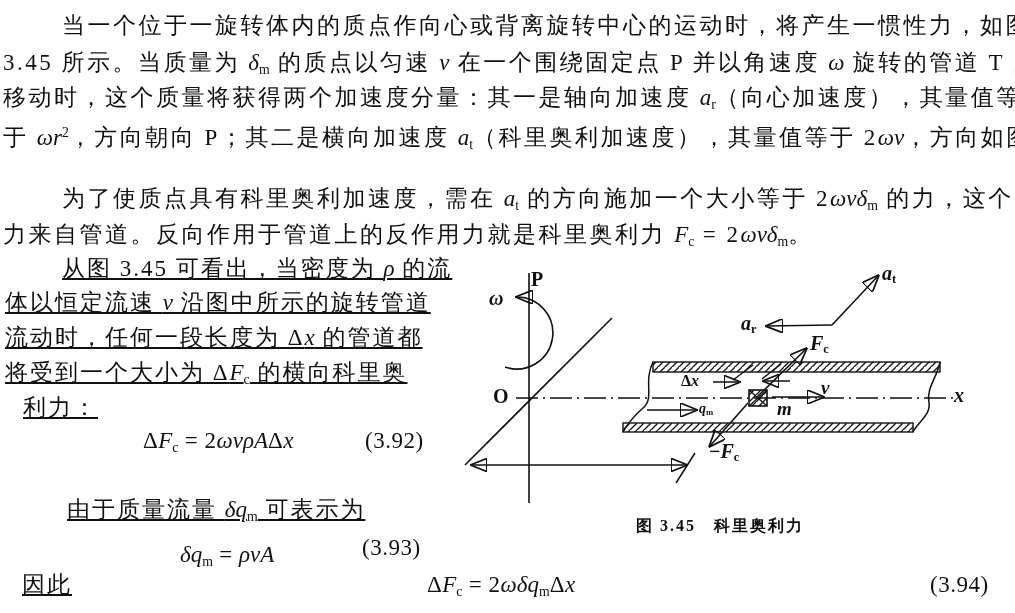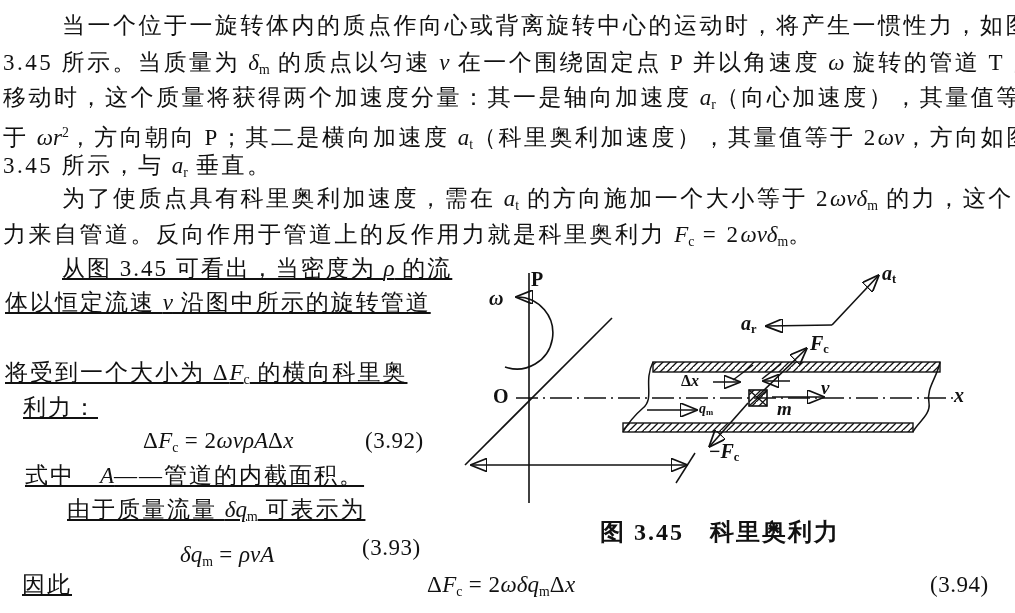--- a/index.html
+++ b/index.html
@@ -7,47 +7,46 @@
         font-family:"Liberation Serif","DejaVu Serif",serif;color:#111;}
   .tline{position:absolute;white-space:nowrap;font-size:23px;line-height:30px;letter-spacing:2.5px;}
   .col{letter-spacing:2px;text-decoration:underline;}
   .eq{letter-spacing:0.5px;}
   .it{font-style:italic;letter-spacing:0;}
   .sb{font-size:0.6em;vertical-align:-0.28em;font-style:normal;letter-spacing:0;}
   .sp{font-size:0.6em;vertical-align:0.6em;font-style:normal;letter-spacing:0;}
   .flabel{position:absolute;white-space:nowrap;font-size:20px;line-height:22px;font-weight:bold;}
   .flabel .sb{font-size:0.62em;}
   #fig-caption{position:absolute;left:560px;top:516px;width:320px;text-align:center;
-               font-size:24px;font-weight:bold;letter-spacing:2px;}
+               font-size:16px;font-weight:bold;letter-spacing:2px;}
   #figure-svg{position:absolute;left:455px;top:255px;width:560px;height:260px;}
   svg line, svg path{stroke:#111;fill:none;}
 </style>
 </head>
 <body>
 
 <div id="page">
 
   <div class="tline" style="left:62px;top:11px"><span>当一个位于一旋转体内的质点作向心或背离旋转中心的运动时，将产生一惯性力，如图</span></div>
   <div class="tline" style="left:3px;top:48px"><span>3.45 所示。当质量为 </span><span class="it">δ</span><span class="sb">m</span><span> 的质点以匀速 </span><span class="it">v</span><span> 在一个围绕固定点 P 并以角速度 </span><span class="it">ω</span><span> 旋转的管道 T 内</span></div>
   <div class="tline" style="left:3px;top:83px"><span>移动时，这个质量将获得两个加速度分量：其一是轴向加速度 </span><span class="it">a</span><span class="sb">r</span><span>（向心加速度），其量值等</span></div>
   <div class="tline" style="left:3px;top:118px"><span>于 </span><span class="it">ωr</span><span class="sp">2</span><span>，方向朝向 P；其二是横向加速度 </span><span class="it">a</span><span class="sb">t</span><span>（科里奥利加速度），其量值等于 2</span><span class="it">ωv</span><span>，方向如图</span></div>
-  <div class="tline" style="left:3px;top:151px"><span>3.45 所示，与 </span><span class="it">a</span><span class="sb">r</span><span> 垂直。</span></div>
 
   <div class="tline" style="left:62px;top:184px"><span>为了使质点具有科里奥利加速度，需在 </span><span class="it">a</span><span class="sb">t</span><span> 的方向施加一个大小等于 2</span><span class="it">ωvδ</span><span class="sb">m</span><span> 的力，这个</span></div>
   <div class="tline" style="left:3px;top:220px"><span>力来自管道。反向作用于管道上的反作用力就是科里奥利力 </span><span class="it">F</span><span class="sb">c</span><span> = 2</span><span class="it">ωvδ</span><span class="sb">m</span><span>。</span></div>
 
   <div class="tline col" style="left:62px;top:254px"><span>从图 3.45 可看出，当密度为 </span><span class="it">ρ</span><span> 的流</span></div>
   <div class="tline col" style="left:5px;top:288px"><span>体以恒定流速 </span><span class="it">v</span><span> 沿图中所示的旋转管道</span></div>
+  <div class="tline col" style="left:5px;top:323px"><span>流动时，任何一段长度为 Δ</span><span class="it">x</span><span> 的管道都</span></div>
   <div class="tline col" style="left:5px;top:358px"><span>将受到一个大小为 Δ</span><span class="it">F</span><span class="sb">c</span><span> 的横向科里奥</span></div>
   <div class="tline col" style="left:23px;top:393px"><span>利力：</span></div>
 
   <div class="tline eq" style="left:143px;top:426px"><span>Δ</span><span class="it">F</span><span class="sb">c</span><span> = 2</span><span class="it">ωvρA</span><span>Δ</span><span class="it">x</span></div>
   <div class="tline eq" style="left:365px;top:426px">(3.92)</div>
 
-  <div class="tline col" style="left:25px;top:461px"><span>式中　</span><span class="it">A</span><span>——管道的内截面积。</span></div>
   <div class="tline col" style="left:67px;top:495px"><span>由于质量流量 </span><span class="it">δq</span><span class="sb">m</span><span> 可表示为</span></div>
 
   <div class="tline eq" style="left:180px;top:540px"><span class="it">δq</span><span class="sb">m</span><span> = </span><span class="it">ρvA</span></div>
   <div class="tline eq" style="left:362px;top:533px">(3.93)</div>
 
   <div class="tline col" style="left:22px;top:570px">因此</div>
   <div class="tline eq" style="left:427px;top:570px"><span>Δ</span><span class="it">F</span><span class="sb">c</span><span> = 2</span><span class="it">ω</span><span class="it">δq</span><span class="sb">m</span><span>Δ</span><span class="it">x</span></div>
   <div class="tline eq" style="left:930px;top:570px">(3.94)</div>
 
   <svg id="figure-svg" viewBox="0 0 560 260">

